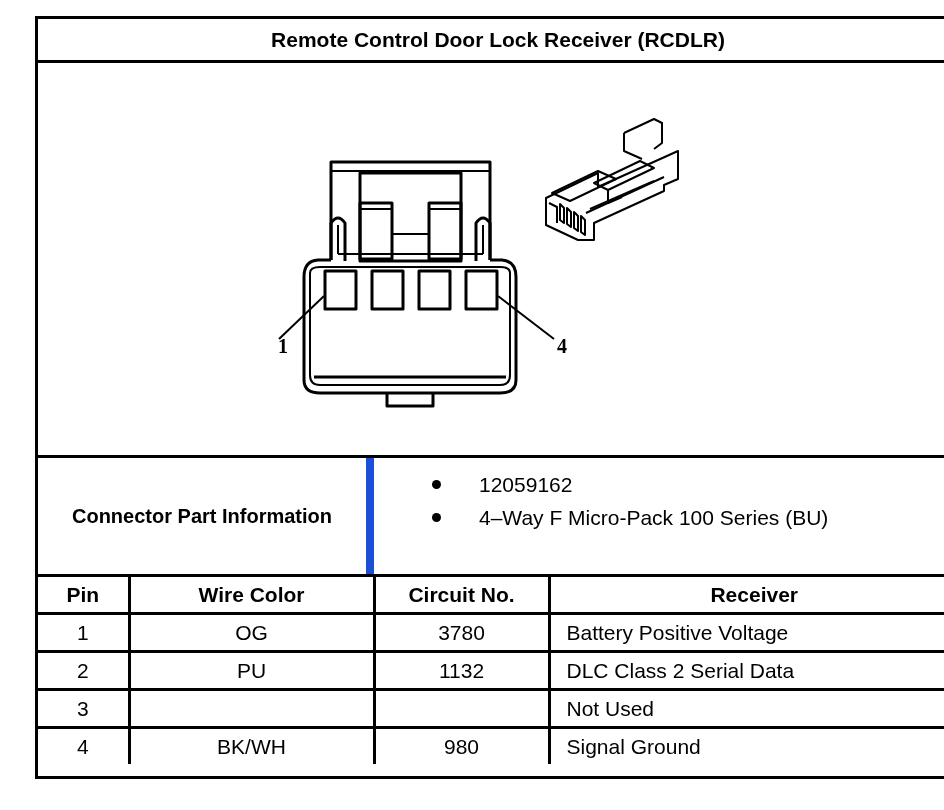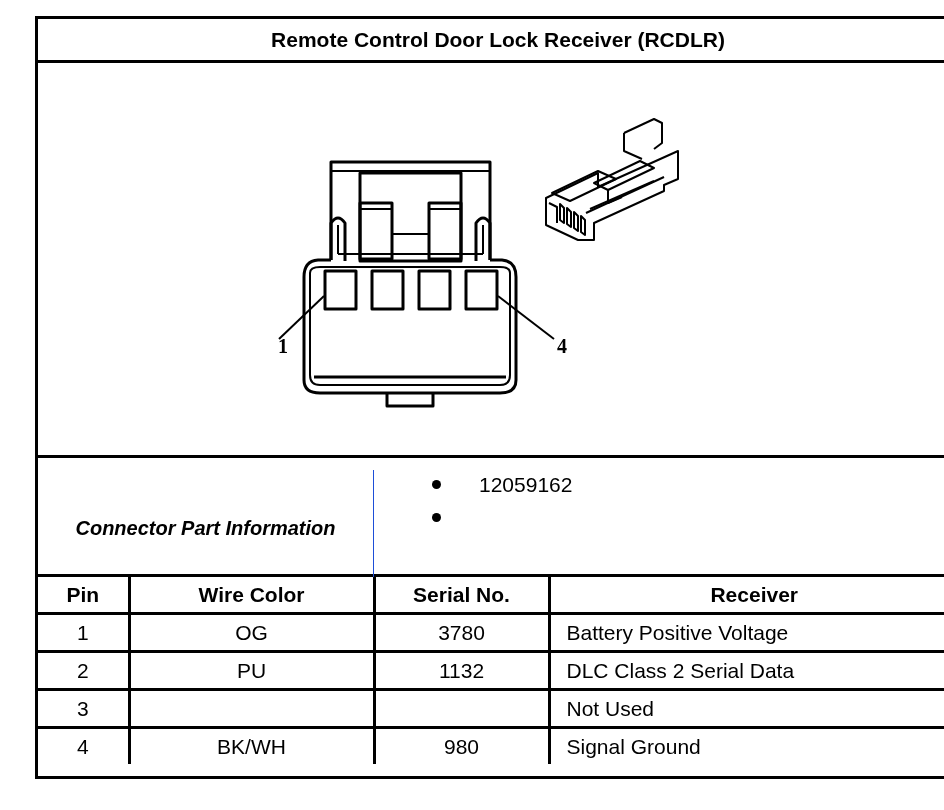--- a/index.html
+++ b/index.html
@@ -3,22 +3,22 @@
 <meta charset="utf-8">
 <style>
   html, body { margin:0; padding:0; background:#ffffff; }
   body { width:944px; height:810px; position:relative; font-family:"Liberation Sans", sans-serif; color:#000; }
   .sheet { position:absolute; left:35px; top:16px; width:926px; height:763px; box-sizing:border-box; border:3px solid #000; }
   .title-row { position:absolute; left:0; top:0; width:100%; height:44px; border-bottom:3px solid #000; box-sizing:border-box;
     display:flex; align-items:center; justify-content:center; font-weight:bold; font-size:21px; }
   .figure-row { position:absolute; left:0; top:44px; width:100%; height:395px; border-bottom:3px solid #000; box-sizing:border-box; }
   .figure-row svg { position:absolute; left:0; top:0; }
   .conn-row { position:absolute; left:0; top:439px; width:100%; height:119px; border-bottom:3px solid #000; box-sizing:border-box; }
-  .conn-label { position:absolute; left:0; top:12px; width:336px; height:100%; border-right:1px solid #1d4ed8; box-sizing:border-box;
-    display:flex; align-items:center; justify-content:center; font-weight:bold; font-size:20px;font-style:italic; }
+  .conn-label { position:absolute; left:0; top:0; width:336px; height:100%; border-right:8px solid #1d4ed8; box-sizing:border-box;
+    display:flex; align-items:center; justify-content:center; font-weight:bold; font-size:20px; }
   .conn-list { position:absolute; left:336px; top:10px; margin:0; padding:0; list-style:none; font-size:21px;text-align:right; }
   .conn-list li { display:flex; align-items:center; height:33px; }
   .bullet { display:inline-block; width:9px; height:9px; border-radius:50%; background:#000; margin-left:58px; margin-right:38px; }
   table.pins { position:absolute; left:0; top:558px; width:100%; border-collapse:collapse; table-layout:fixed; }
   table.pins th, table.pins td { border:3px solid #000; height:35px; padding:0; font-size:21px; }
   table.pins tr:first-child th { border-top:none; }
   table.pins th:first-child, table.pins td:first-child { border-left:none; }
   table.pins th:last-child, table.pins td:last-child { border-right:none; }
   table.pins tr:last-child td { border-bottom:none; }
   table.pins th { font-weight:bold; text-align:center; }
@@ -90,36 +90,37 @@
 
   <div class="conn-row">
     <div class="conn-label">Connector Part Information</div>
     <ul class="conn-list">
       <li>
         <span class="bullet"></span>
         <span>12059162</span>
       </li>
       <li>
         <span class="bullet"></span>
+        <span>4–Way F Micro-Pack 100 Series (BU)</span>
       </li>
     </ul>
   </div>
 
   <table class="pins">
     <colgroup>
       <col style="width:91px">
         <col style="width:245px">
         <col style="width:175px">
         <col>
     </colgroup>
     <tbody>
         <tr>
       <th>Pin</th>
       <th>Wire Color</th>
-      <th>Serial No.</th>
+      <th>Circuit No.</th>
       <th>Receiver</th>
     </tr>
     <tr>
       <td>1</td>
       <td>OG</td>
       <td>3780</td>
       <td class="func">Battery Positive Voltage</td>
     </tr>
     <tr>
       <td>2</td>

